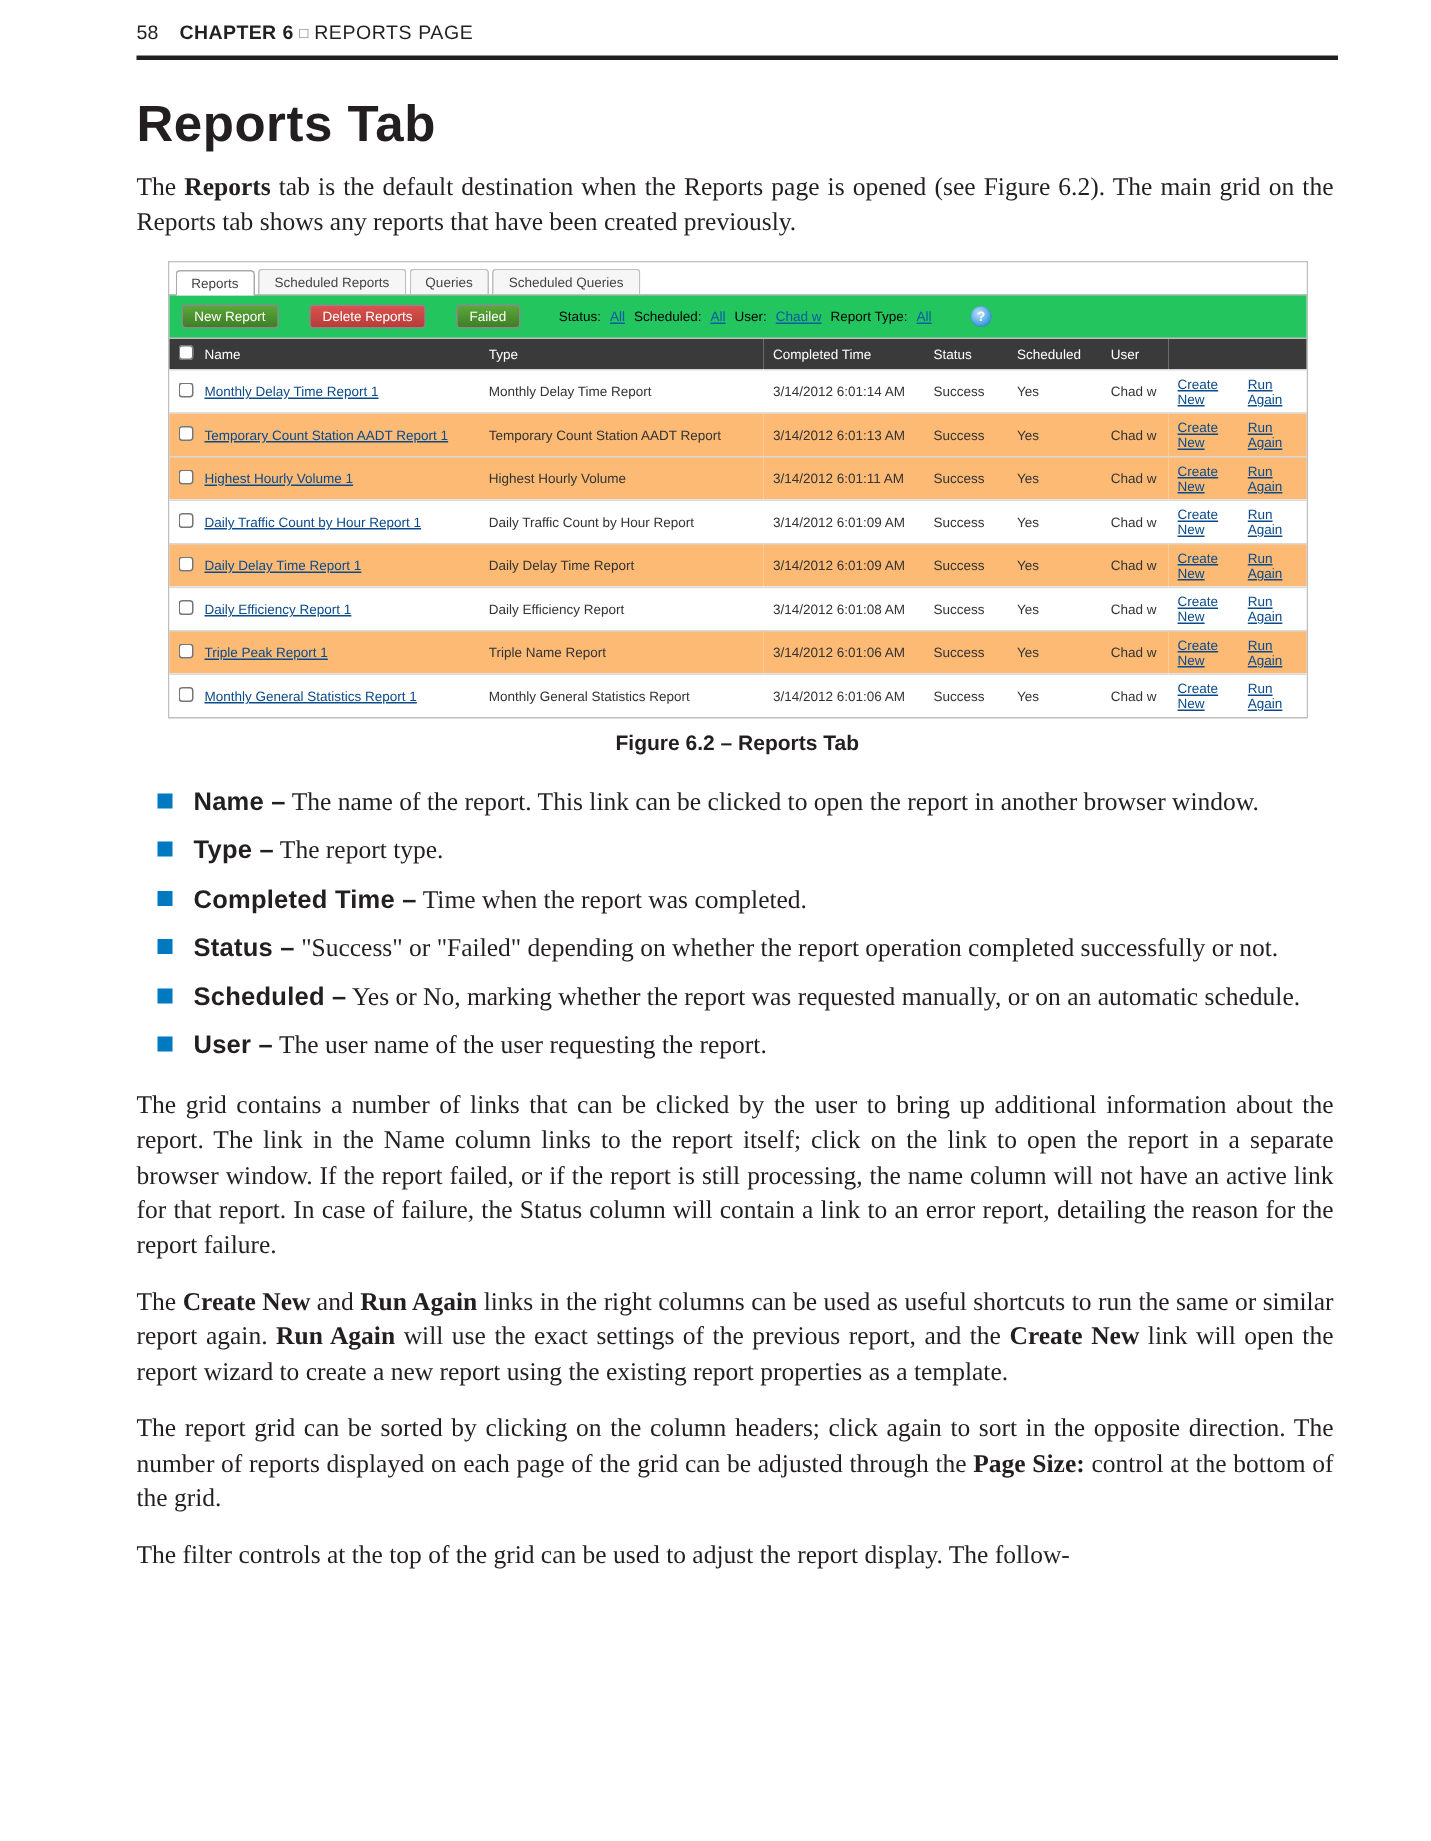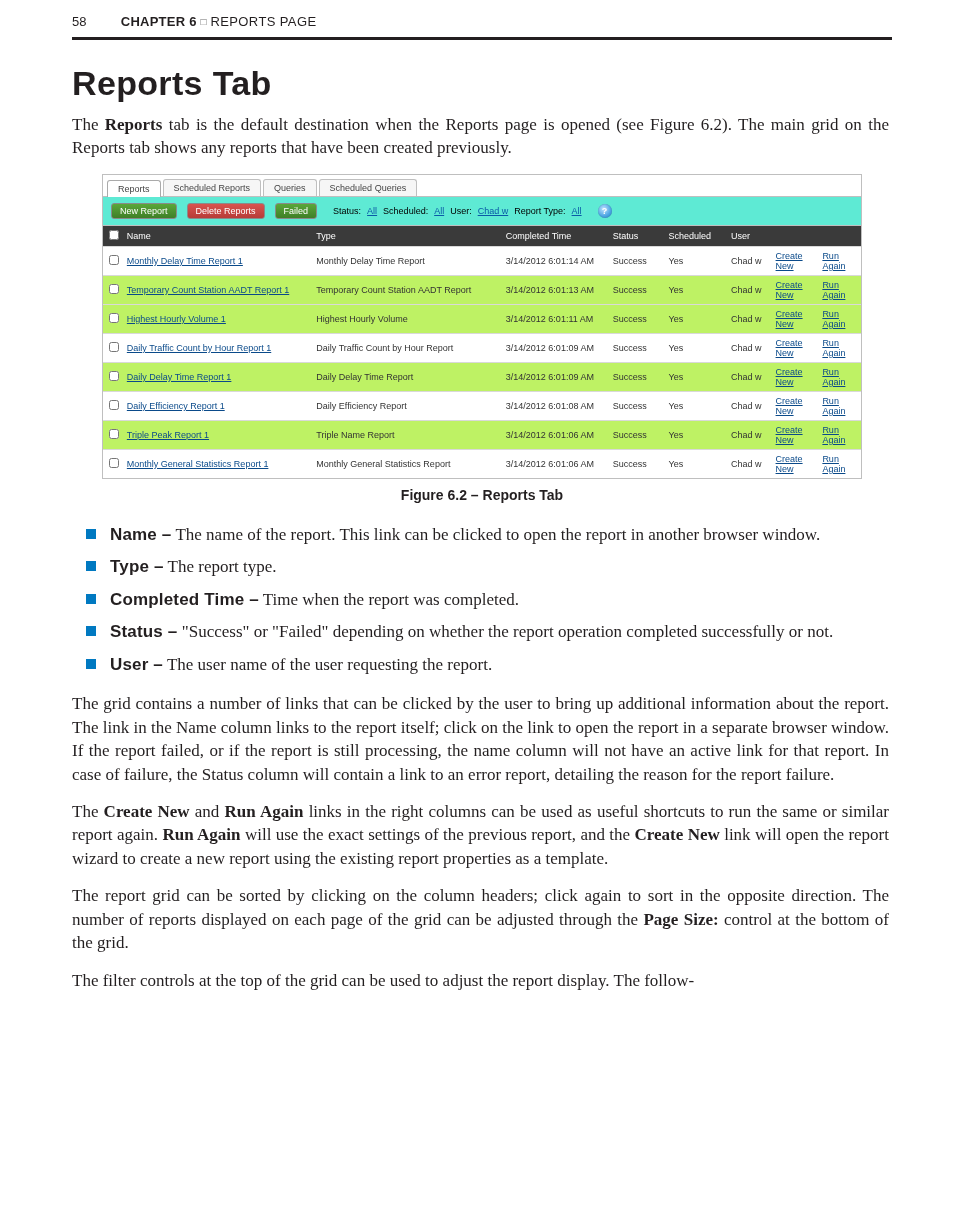--- a/index.html
+++ b/index.html
@@ -7,36 +7,36 @@
     margin: 0;
     padding: 0;
     background: #fff;
     font-family: Georgia, 'Times New Roman', serif;
     color: #231f20;
   }
   .page {
     width: 954px;
     min-height: 1227px;
     box-sizing: border-box;
-    padding: 14px 62px 40px 72px;
+    padding: 14px 62px 40px 91px;
     position: relative;
   }
   
   .runhead {
     font-family: "Trebuchet MS", Arial, sans-serif;
     font-size: 13px;
     letter-spacing: .01em;
     color: #231f20;
     display: flex;
     align-items: baseline;
     gap: 14px;
     padding-bottom: 6px;
   }
   .runhead .page-num { font-weight: 400; }
-  .runhead .chapter { font-weight: 700; letter-spacing: .02em; margin-left: 20px; }
+  .runhead .chapter { font-weight: 700; letter-spacing: .02em; }
   .runhead .square { font-size: 10px; position: relative; top: -1px; color: #6d6d6d; }
   .runhead .title-frag { font-weight: 400; letter-spacing: .03em; }
   .rule {
     height: 0;
     border-top: 3px solid #231f20;
     margin-top: 2px;
     margin-bottom: 24px;
   }
   
   h1.section-title {
@@ -95,25 +95,25 @@
   .tab.active {
     background: #fff;
     font-weight: 400;
     border-color: #aaa;
     position: relative;
     top: 1px;
   }
   .toolbar {
     display: flex;
     align-items: center;
-    gap: 10px;
+    gap: 20px;
     padding: 6px 8px;
     border-top: 1px solid #bfbfbf;
     border-bottom: 1px solid #bfbfbf;
-    background: #5eead4;
+    background: #22c55e;
   }
   .btn {
     padding: 2px 8px;
     border: 1px solid #8a8a8a;
     border-radius: 3px;
     color: #fff;
     font-size: 9px;
     cursor: pointer;
     background: linear-gradient(#5aa739, #3f7f27);
   }
@@ -155,21 +155,21 @@
     text-align: left;
     padding: 4px 6px;
     font-size: 9px;
   }
   table.grid th.chk { width: 16px; text-align: center; }
   table.grid td {
     padding: 4px 6px;
     border-top: 1px solid #d9d9d9;
     vertical-align: middle;
   }
-  table.grid tbody tr.alt { background: #bef264; }
+  table.grid tbody tr.alt { background: #fdba74; }
   table.grid tbody tr.white { background: #ffffff; }
   table.grid td.chk { text-align: center; }
   table.grid input[type="checkbox"] {
     width: 10px; height: 10px; margin: 0;
   }
   .lnk { color: #0a4a8a; text-decoration: underline; cursor: pointer; }
 
   
   ul.square {
     list-style: none;
@@ -367,20 +367,21 @@
     </div>
     <div class="fig-caption">Figure 6.2 – Reports Tab</div>
   </div>
 
 
   <ul class="square" id="bullets">
       <li><span class="term">Name –</span><span> The name of the report. This link can be clicked to open the report in another browser window.</span></li>
       <li><span class="term">Type –</span><span> The report type.</span></li>
       <li><span class="term">Completed Time –</span><span> Time when the report was completed.</span></li>
       <li><span class="term">Status –</span><span> "Success" or "Failed" depending on whether the report operation completed successfully or not.</span></li>
+      <li><span class="term">Scheduled –</span><span> Yes or No, marking whether the report was requested manually, or on an automatic schedule.</span></li>
       <li><span class="term">User –</span><span> The user name of the user requesting the report.</span></li>
     </ul>
 
   <p class="body">The grid contains a number of links that can be clicked by the user to bring up additional information about the report. The link in the Name column links to the report itself; click on the link to open the report in a separate browser window. If the report failed, or if the report is still processing, the name column will not have an active link for that report. In case of failure, the Status column will contain a link to an error report, detailing the reason for the report failure.</p>
 
   <p class="body">
     <span>The </span><span class="b">Create New</span><span> and </span><span class="b">Run Again</span><span> links in the right columns can be used as useful shortcuts to run the same or similar report again. </span><span class="b">Run Again</span><span> will use the exact settings of the previous report,  and the </span><span class="b">Create New</span><span> link will open the report wizard to create a new report using the existing report properties as a template.</span>
   </p>
 
   <p class="body">

